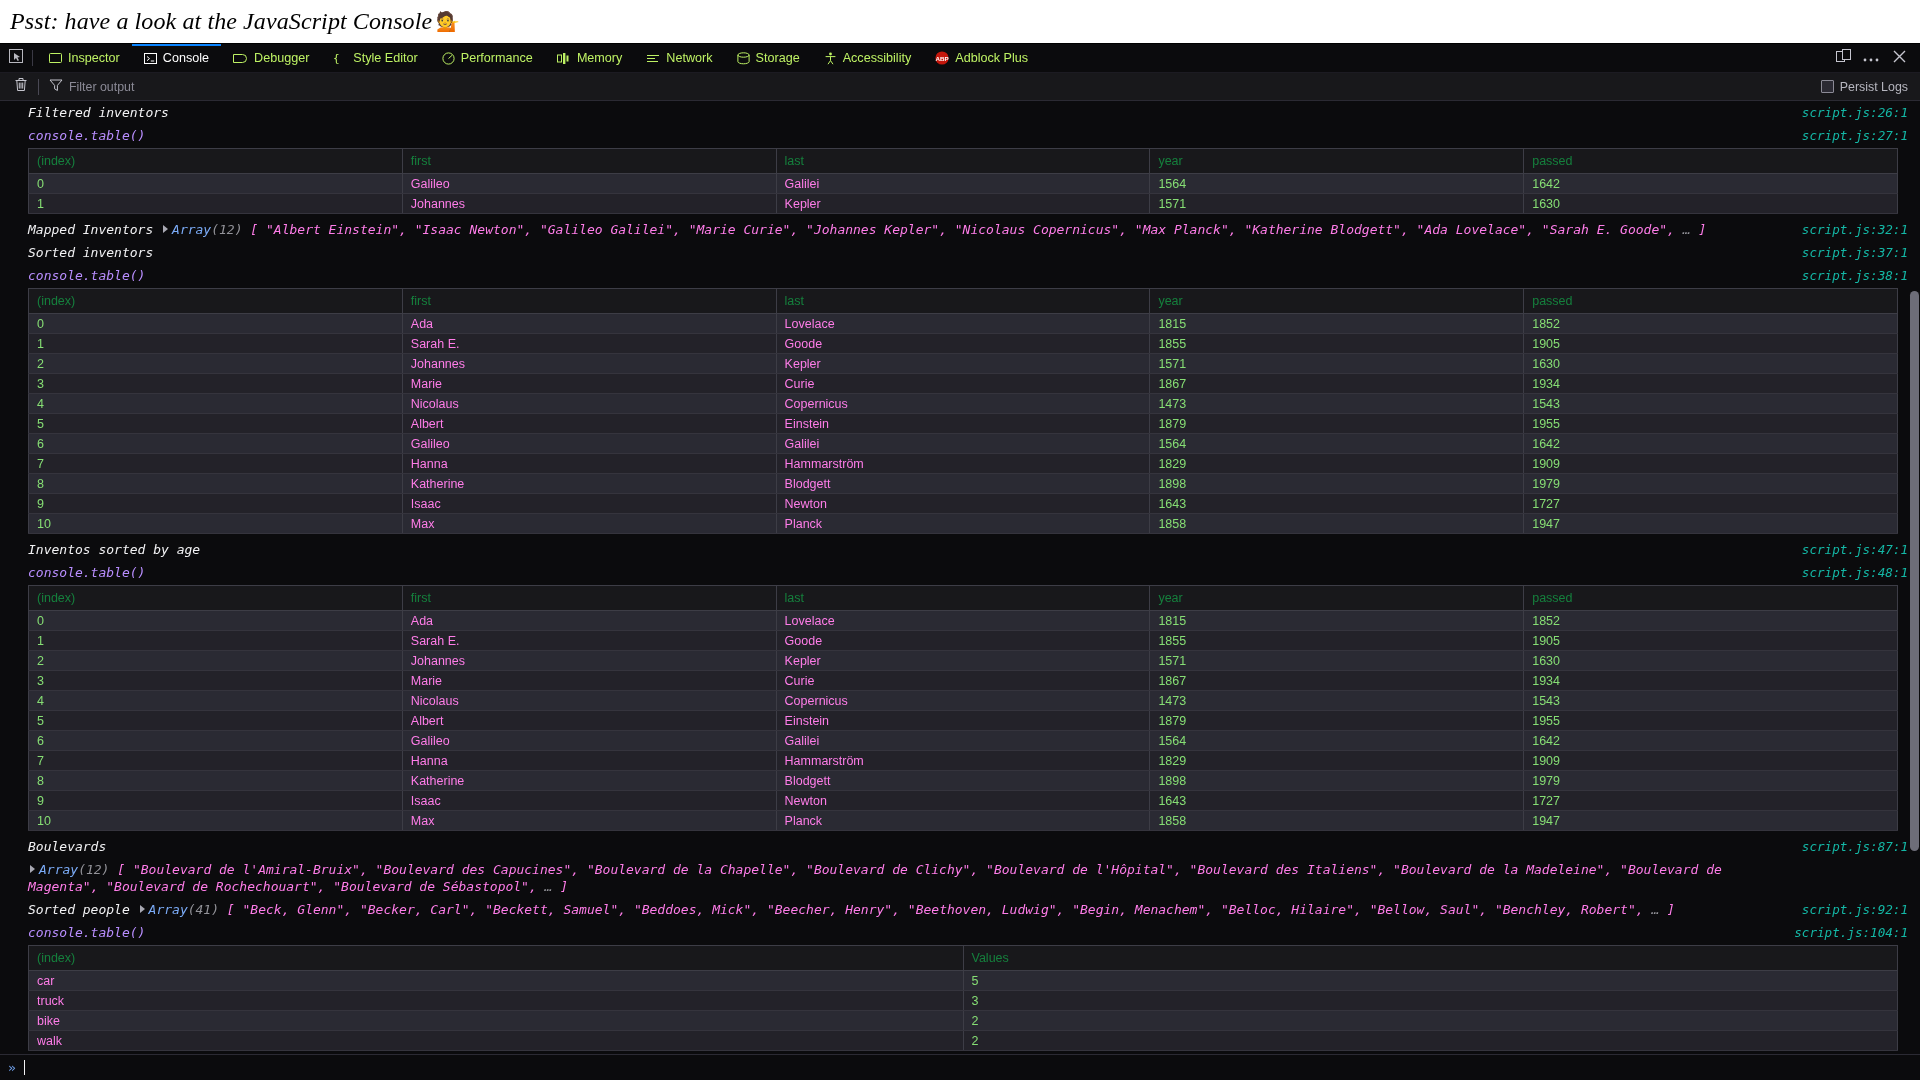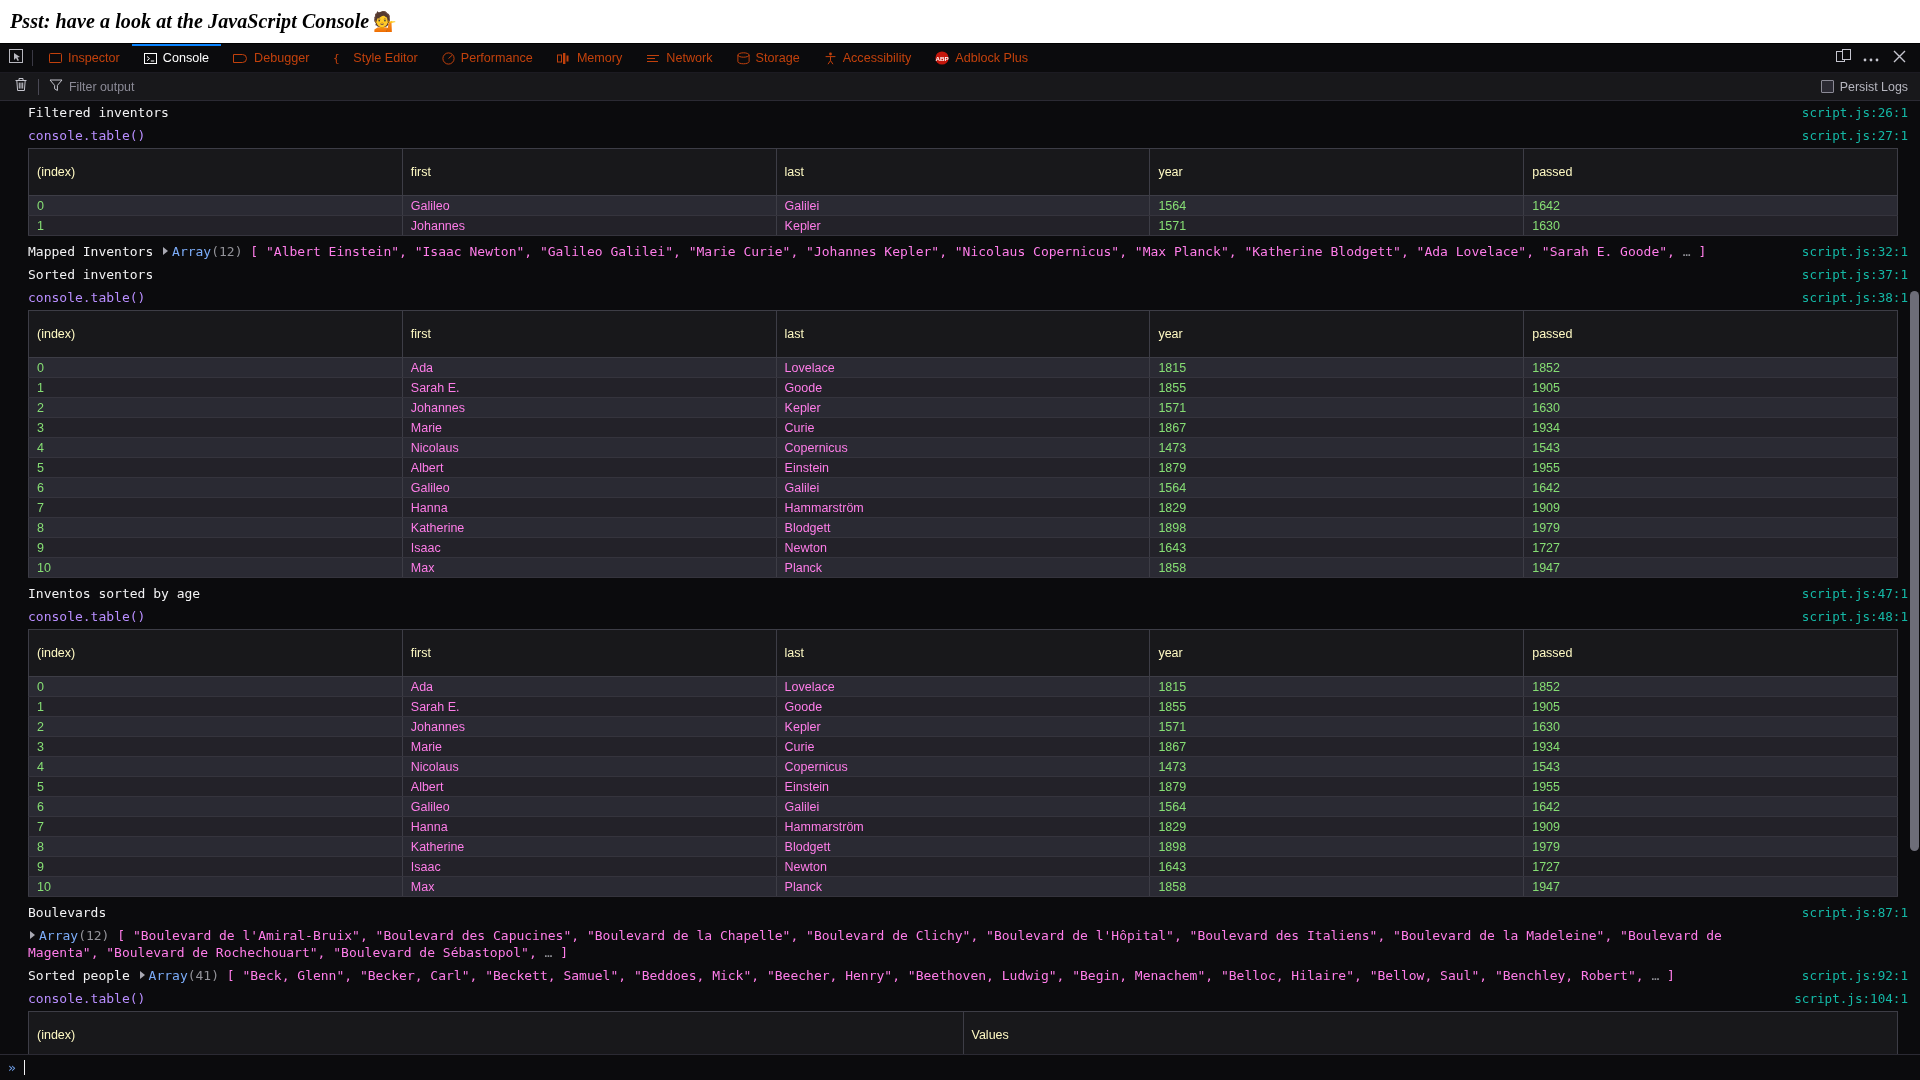--- a/index.html
+++ b/index.html
@@ -15,24 +15,23 @@
     height: 44px;
     background: #ffffff;
     display: flex;
     align-items: center;
     padding-left: 10px;
     border-bottom: 1px solid #000;
   }
   #page-banner .banner-text {
     font-family: "Liberation Serif", serif;
     font-style: italic;
-    font-size: 20px;
+    font-size: 24px;
     color: #000;
     letter-spacing: .1px;
-    font-weight: bold;
   }
   #page-banner .banner-emoji { font-size: 19px; margin-left: 4px; }
 
   
   #devtools {
     height: 1036px;
     background: #0b0b0d;
     display: flex;
     flex-direction: column;
   }
@@ -52,21 +51,21 @@
     cursor: pointer;
   }
   .tb-sep {
     width: 1px; background: #3a3944; margin: 6px 4px 6px 0;
   }
   .tabs { display: flex; align-items: stretch; }
   .tab {
     display: flex; align-items: center; gap: 6px;
     padding: 0 12px;
     font-size: 12.6px;
-    color: #c2410c;
+    color: #bef264;
     cursor: pointer;
     position: relative;
     white-space: nowrap;
   }
   .tab.selected { color: #ffffff; }
   .tab.selected::before {
     content: "";
     position: absolute; left: 0; right: 0; top: 0;
     height: 2px; background: #0a84ff;
   }
@@ -124,20 +123,21 @@
     position: relative;
     font-family: "DejaVu Sans Mono", monospace;
     font-size: 13px;
   }
   .msg {
     position: relative;
     padding: 3px 6px 3px 28px;
     line-height: 17px;
     color: #f2f2f4;
     white-space: nowrap;
+    font-style: italic;
   }
   .msg.wrapline { white-space: normal; padding-right: 180px; }
   .src {
     position: absolute;
     right: 12px; top: 3px;
     color: #14b8a6;
     font-size: 12.6px;
     text-decoration: none;
     cursor: pointer;
   }
@@ -164,24 +164,24 @@
   table.ctable {
     border-collapse: collapse;
     width: 100%;
     table-layout: fixed;
     font-family: "Liberation Sans", sans-serif;
     font-size: 12.5px;
     border: 1px solid #3d3d46;
   }
   table.ctable th {
     background: #18181b;
-    color: #fef9c3;
+    color: #15803d;
     font-weight: normal;
     text-align: left;
-    padding: 16px 8px;
+    padding: 5px 8px;
     height: 20px;
     border-right: 1px solid #3d3d46;
     border-bottom: 1px solid #3d3d46;
   }
   table.ctable td {
     padding: 2px 8px;
     height: 20px;
     border-right: 1px solid #3d3d46;
     border-bottom: 1px solid #35343d;
     color: #ff7de9;

